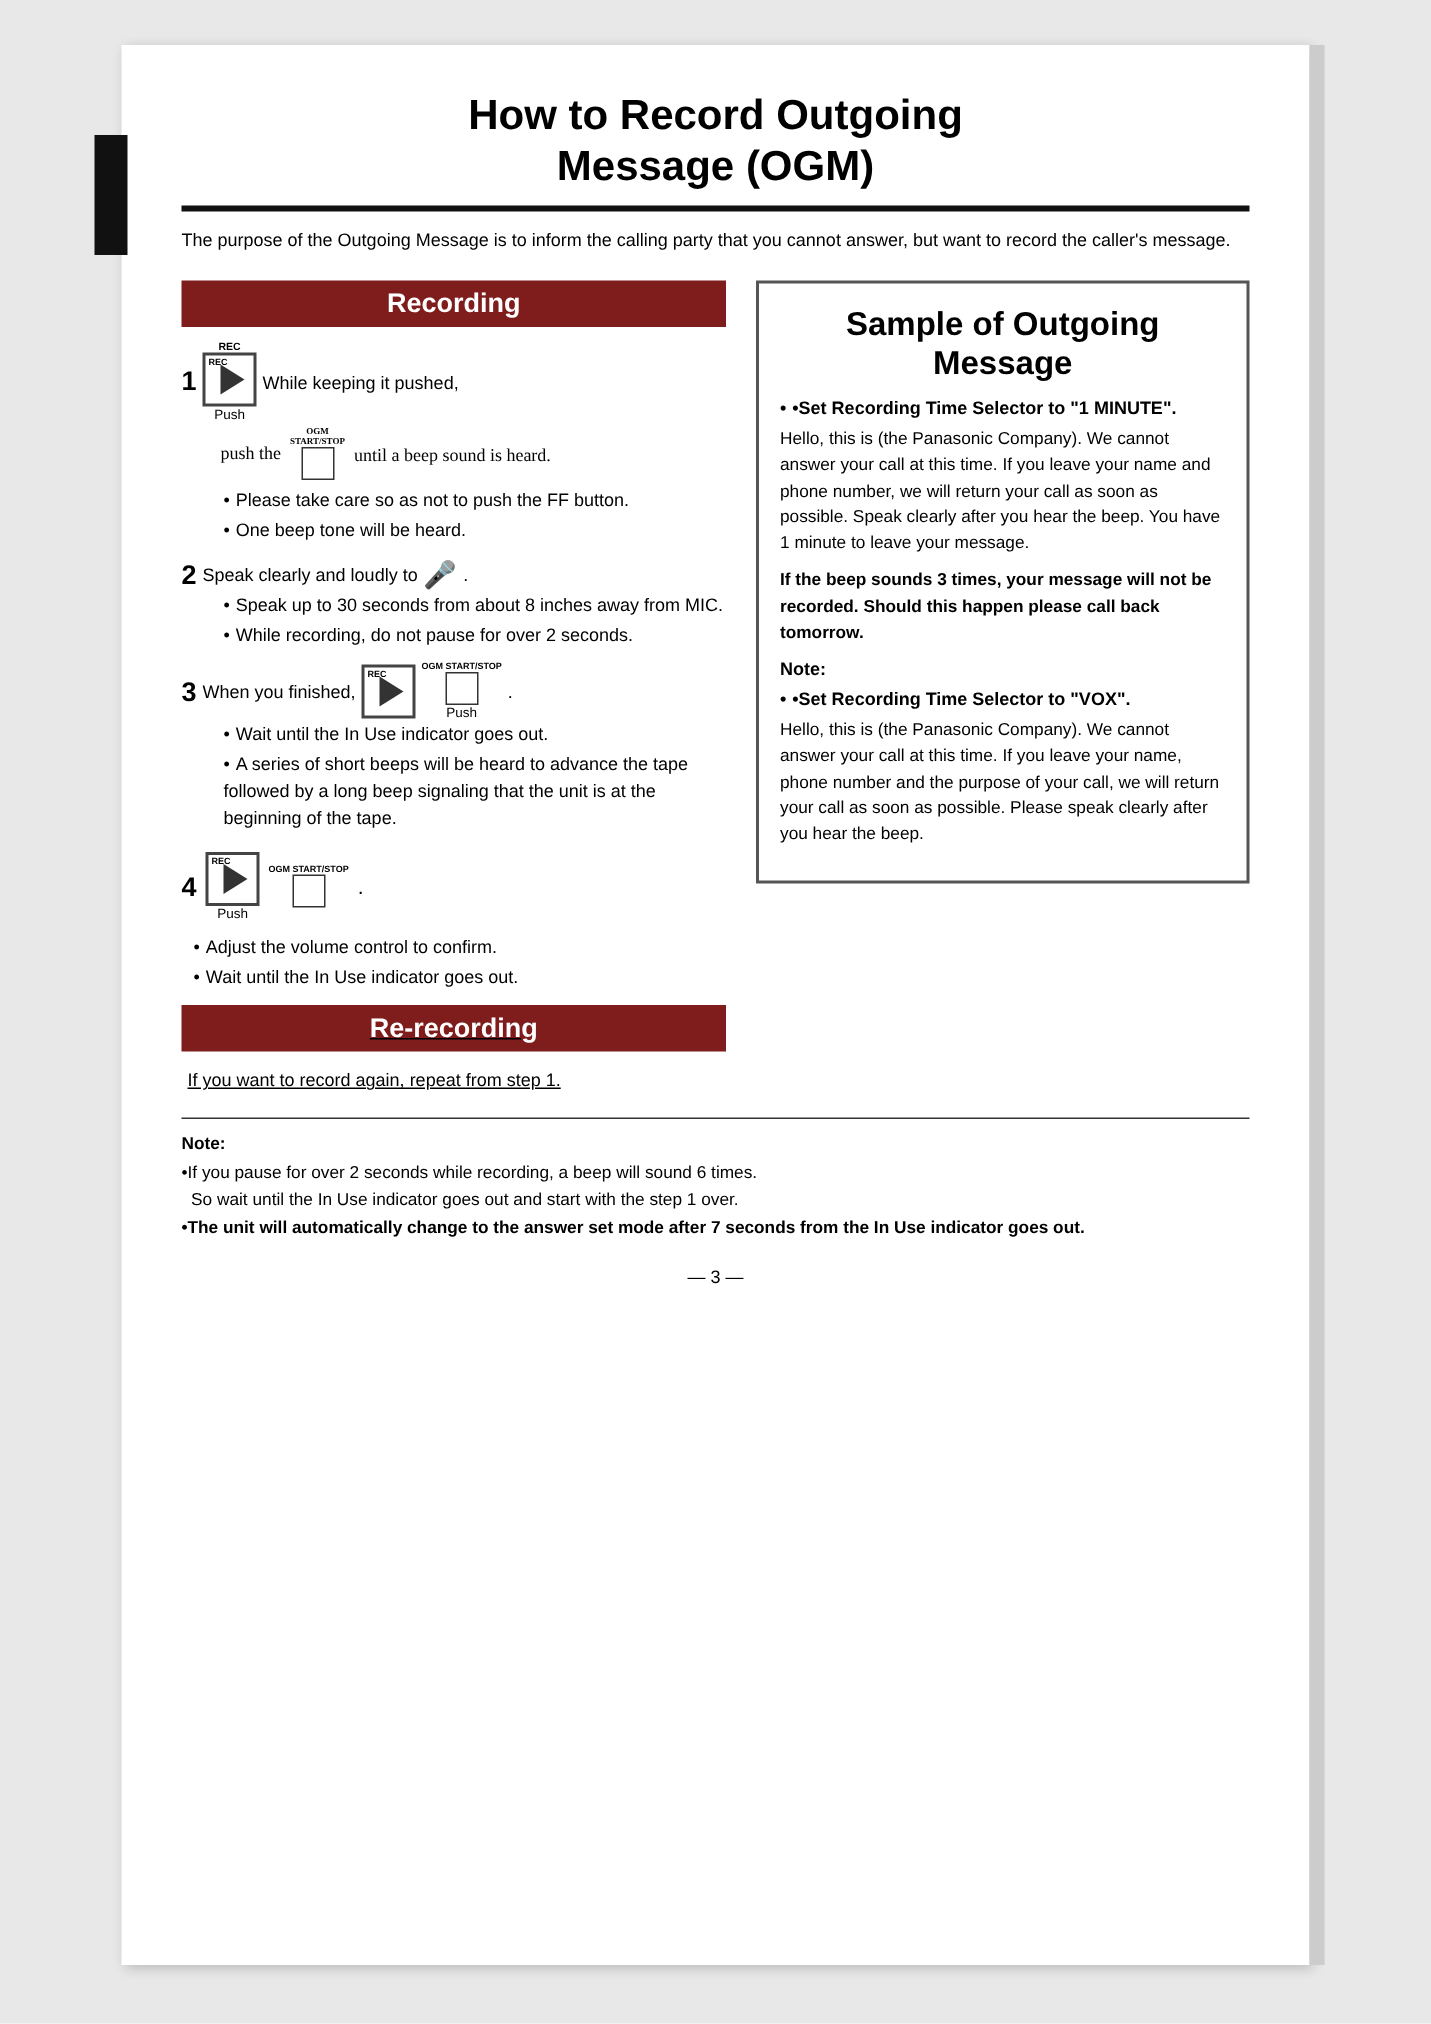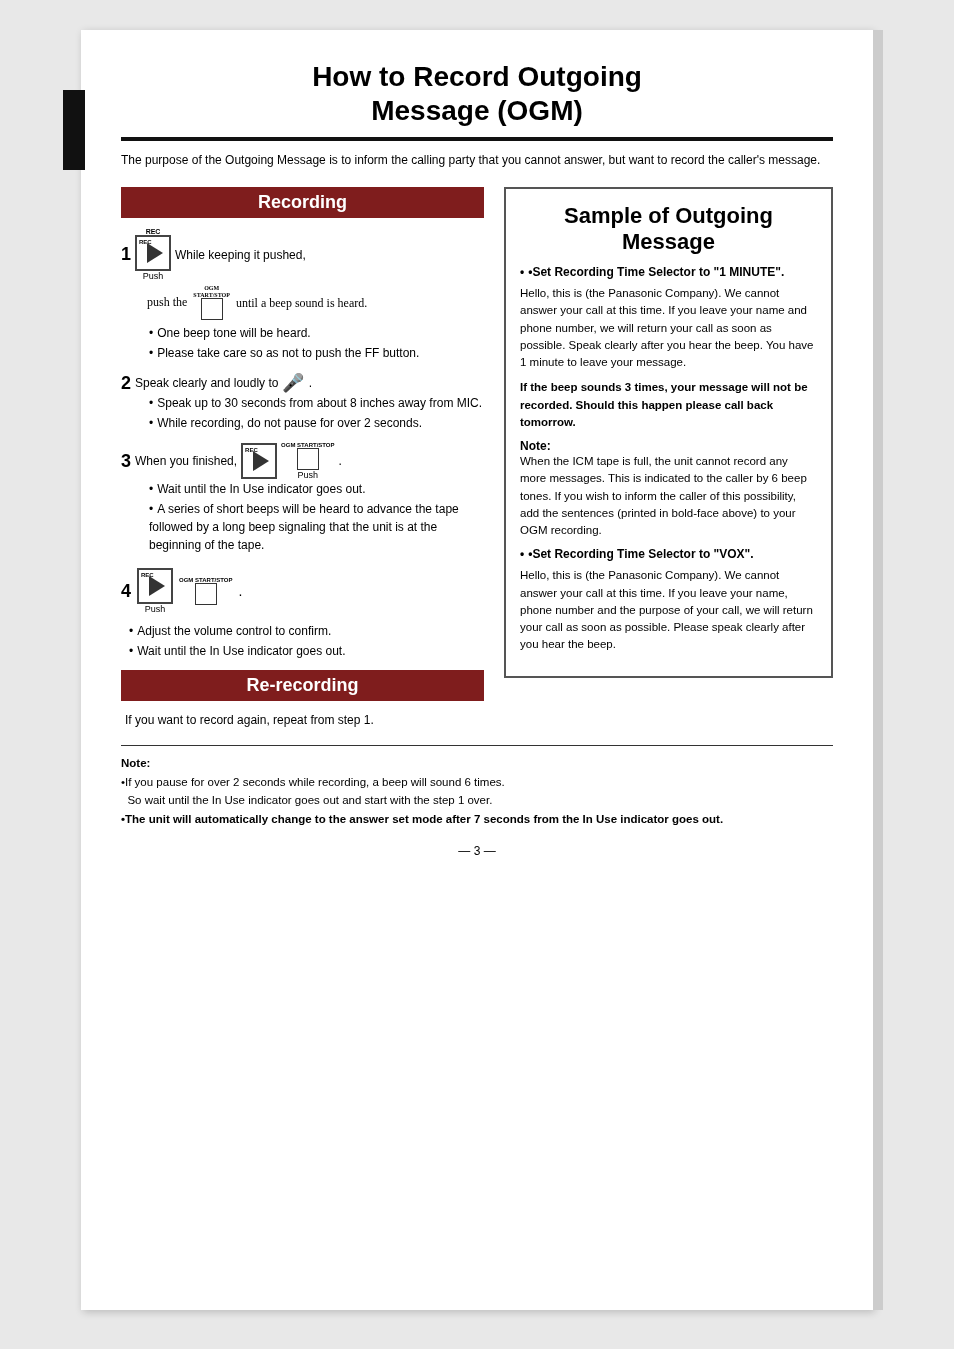--- a/index.html
+++ b/index.html
@@ -203,20 +203,21 @@
     .step4-row {
       display: flex;
       align-items: center;
       gap: 6px;
       margin-bottom: 8px;
     }
 
     
     .rerecording-section {
       margin-top: 2px;
+      text-decoration: underline;
     }
 
     
     .bottom-note {
       border-top: 1px solid #333;
       margin-top: 16px;
       padding-top: 8px;
       font-size: 11.5px;
       line-height: 1.6;
     }
@@ -274,22 +275,22 @@
         <div style="display:flex;align-items:center;gap:6px;padding-left:26px;margin-top:4px;font-family:Liberation Serif, serif;">
           <span style="font-size:12px;">push the</span>
           <div style="display:flex;flex-direction:column;align-items:center;">
             <span style="font-size:6px;font-weight:bold;line-height:1.1;">OGM</span>
             <span style="font-size:6px;font-weight:bold;line-height:1.1;">START/STOP</span>
             <div class="small-btn"></div>
           </div>
           <span class="step-content">until a beep sound is heard.</span>
         </div>
         <ul class="bullet-list" style="padding-left:28px;margin-top:4px;">
+          <li>Please take care so as not to push the FF button.</li>
           <li>One beep tone will be heard.</li>
-          <li>Please take care so as not to push the FF button.</li>
         </ul>
       </div>
 
       <div class="step-block">
         <div class="step-inline-row">
           <span class="step-number">2</span>
           <span class="step-content">Speak clearly and loudly to</span>
           <span class="mic-icon">🎤</span>
           <span class="step-content">.</span>
         </div>
@@ -355,21 +356,20 @@
     <div class="col-right">
       <div class="sample-title">Sample of Outgoing Message</div>
 
       <p class="sample-bullet" style="font-size:12px;font-weight:bold;margin-bottom:6px;list-style:none;">•Set Recording Time Selector to "1 MINUTE".</p>
 
       <p class="sample-text">Hello, this is (the Panasonic Company). We cannot answer your call at this time. If you leave your name and phone number, we will return your call as soon as possible. Speak clearly after you hear the beep. You have 1 minute to leave your message.</p>
 
       <p class="sample-bold" style="margin-bottom:8px;">If the beep sounds 3 times, your message will not be recorded. Should this happen please call back tomorrow.</p>
 
       <p class="sample-note-title">Note:</p>
-      <p class="sample-text">When the ICM tape is full, the unit cannot record any more messages. This is indicated to the caller by 6 beep tones. If you wish to inform the caller of this possibility, add the sentences (printed in bold-face above) to your OGM recording.</p>
 
       <p class="sample-bullet" style="font-size:12px;font-weight:bold;margin-bottom:6px;">•Set Recording Time Selector to "VOX".</p>
 
       <p class="sample-text">Hello, this is (the Panasonic Company). We cannot answer your call at this time. If you leave your name, phone number and the purpose of your call, we will return your call as soon as possible. Please speak clearly after you hear the beep.</p>
     </div>
   </div>
 
   <div class="bottom-note">
     <span class="bottom-note-bold">Note:</span><br>
     <span>•If you pause for over 2 seconds while recording, a beep will sound 6 times.<br>

